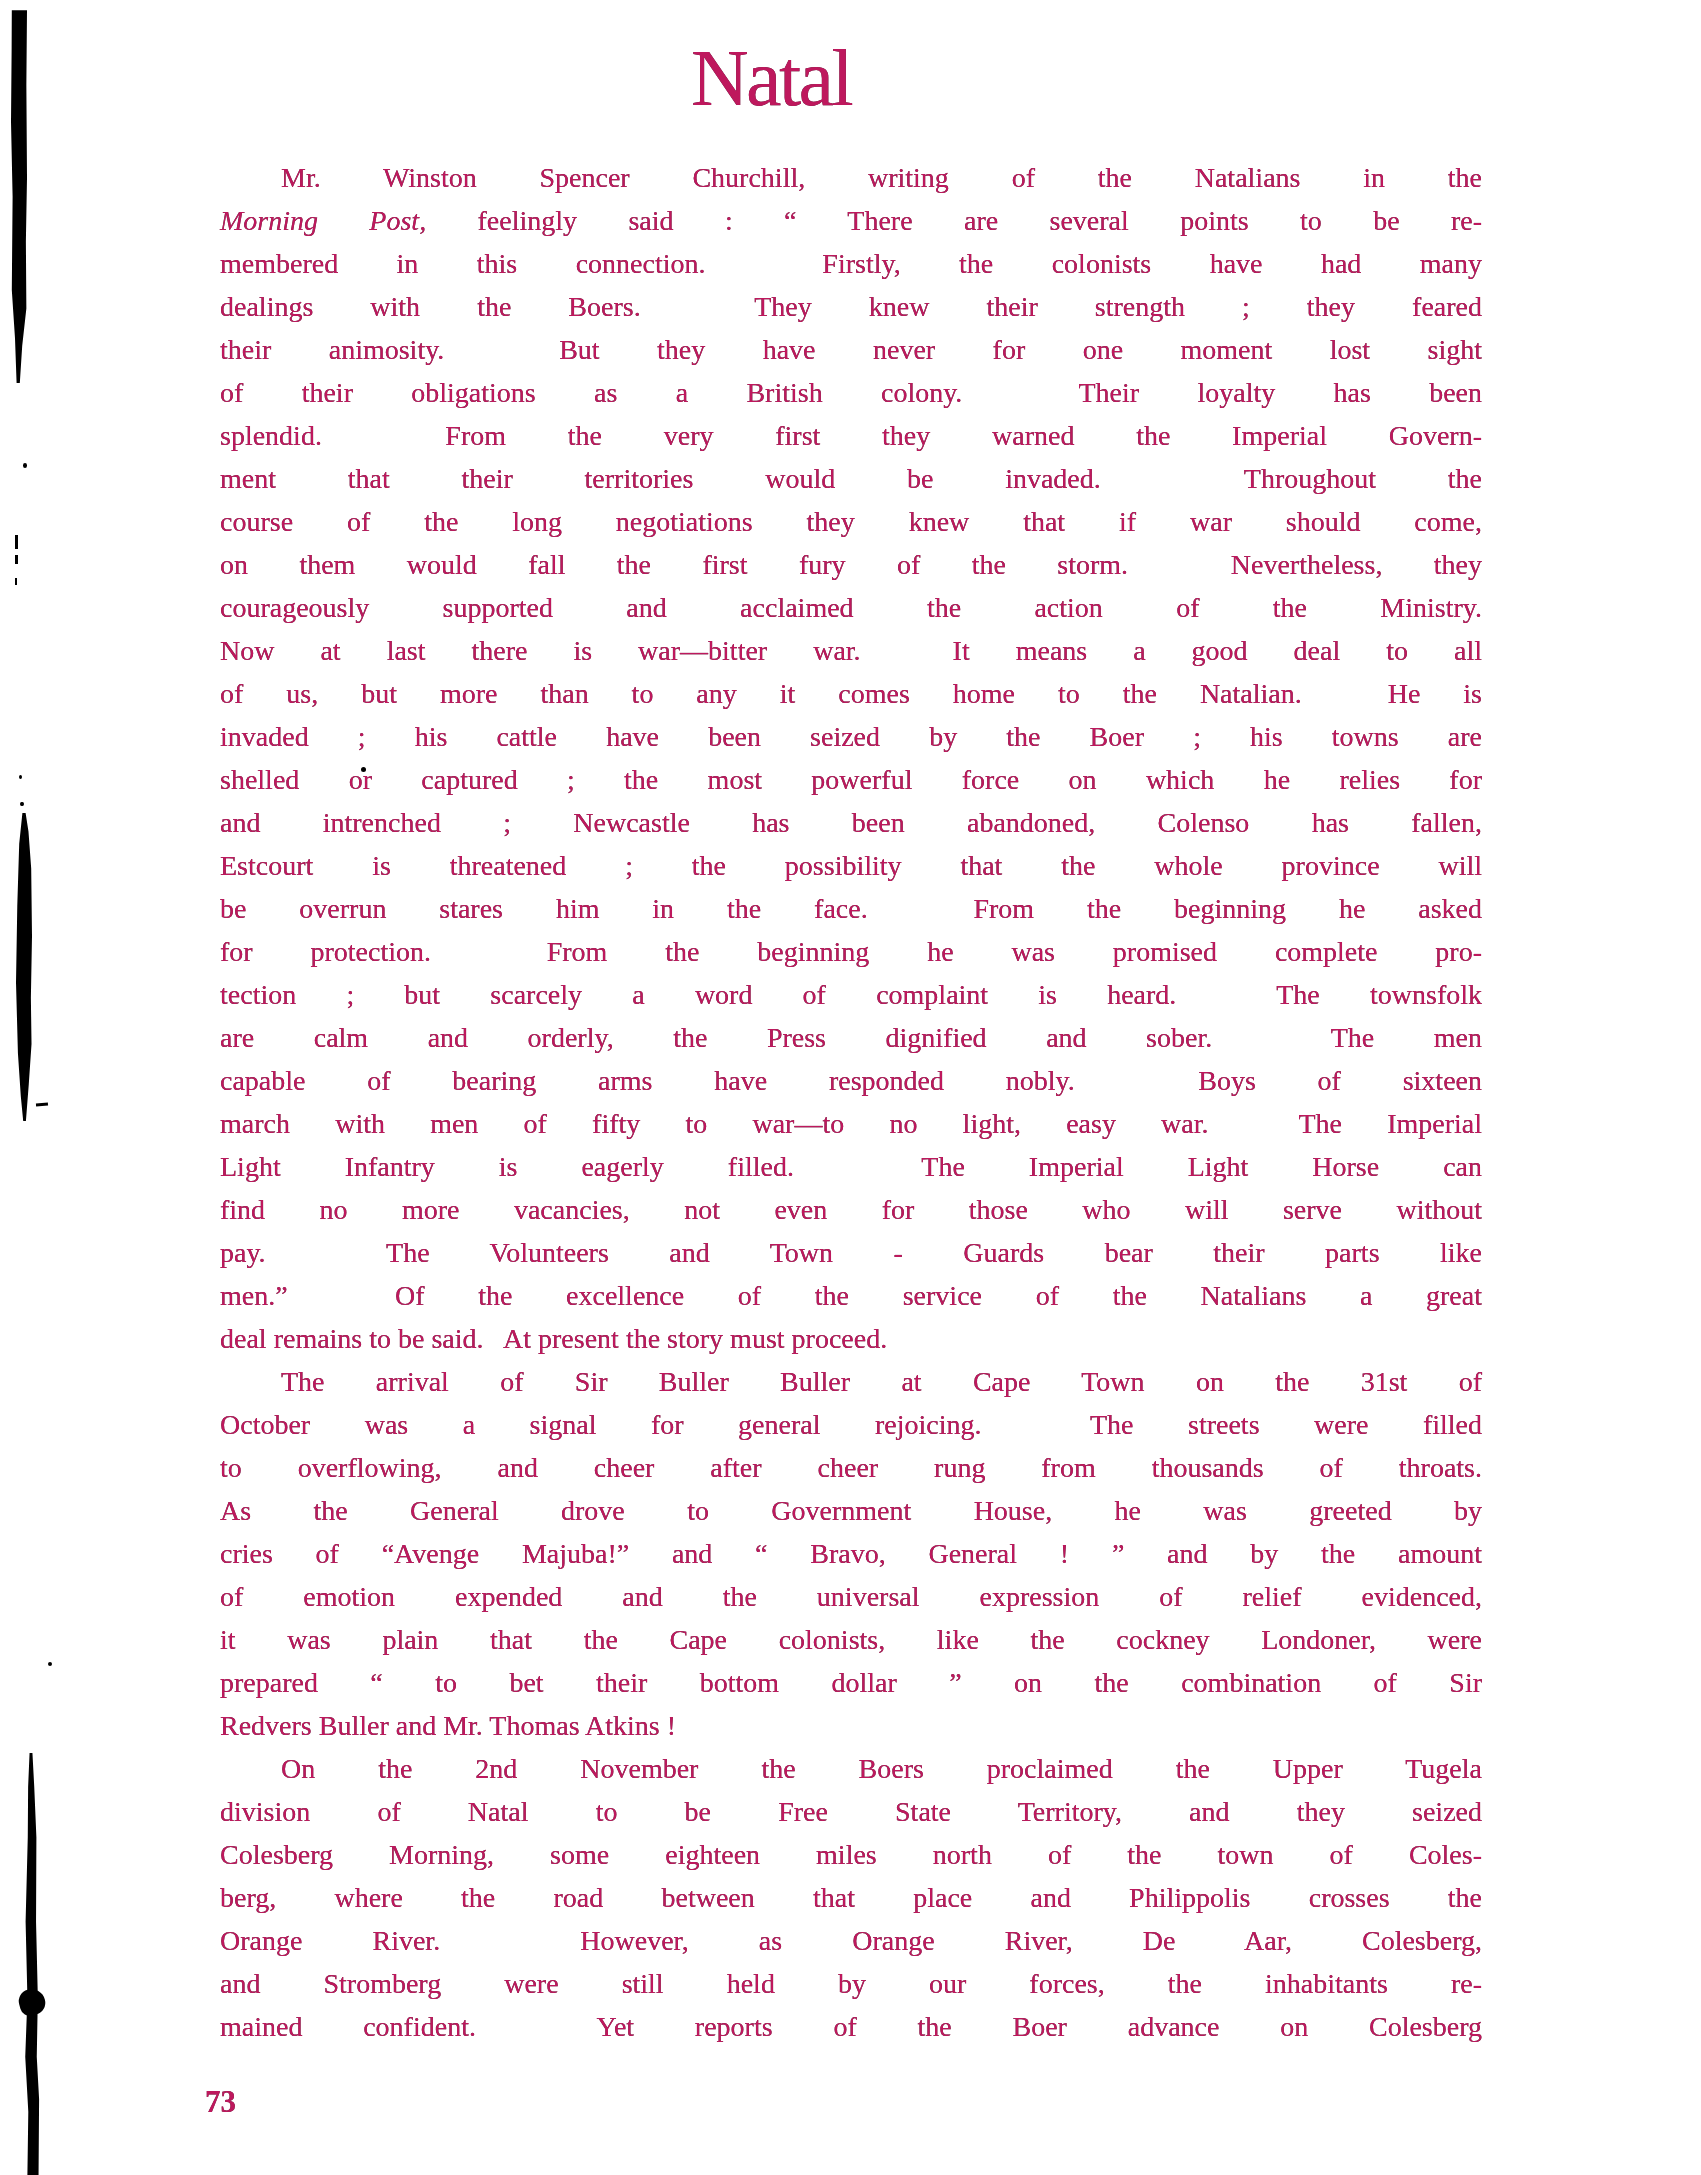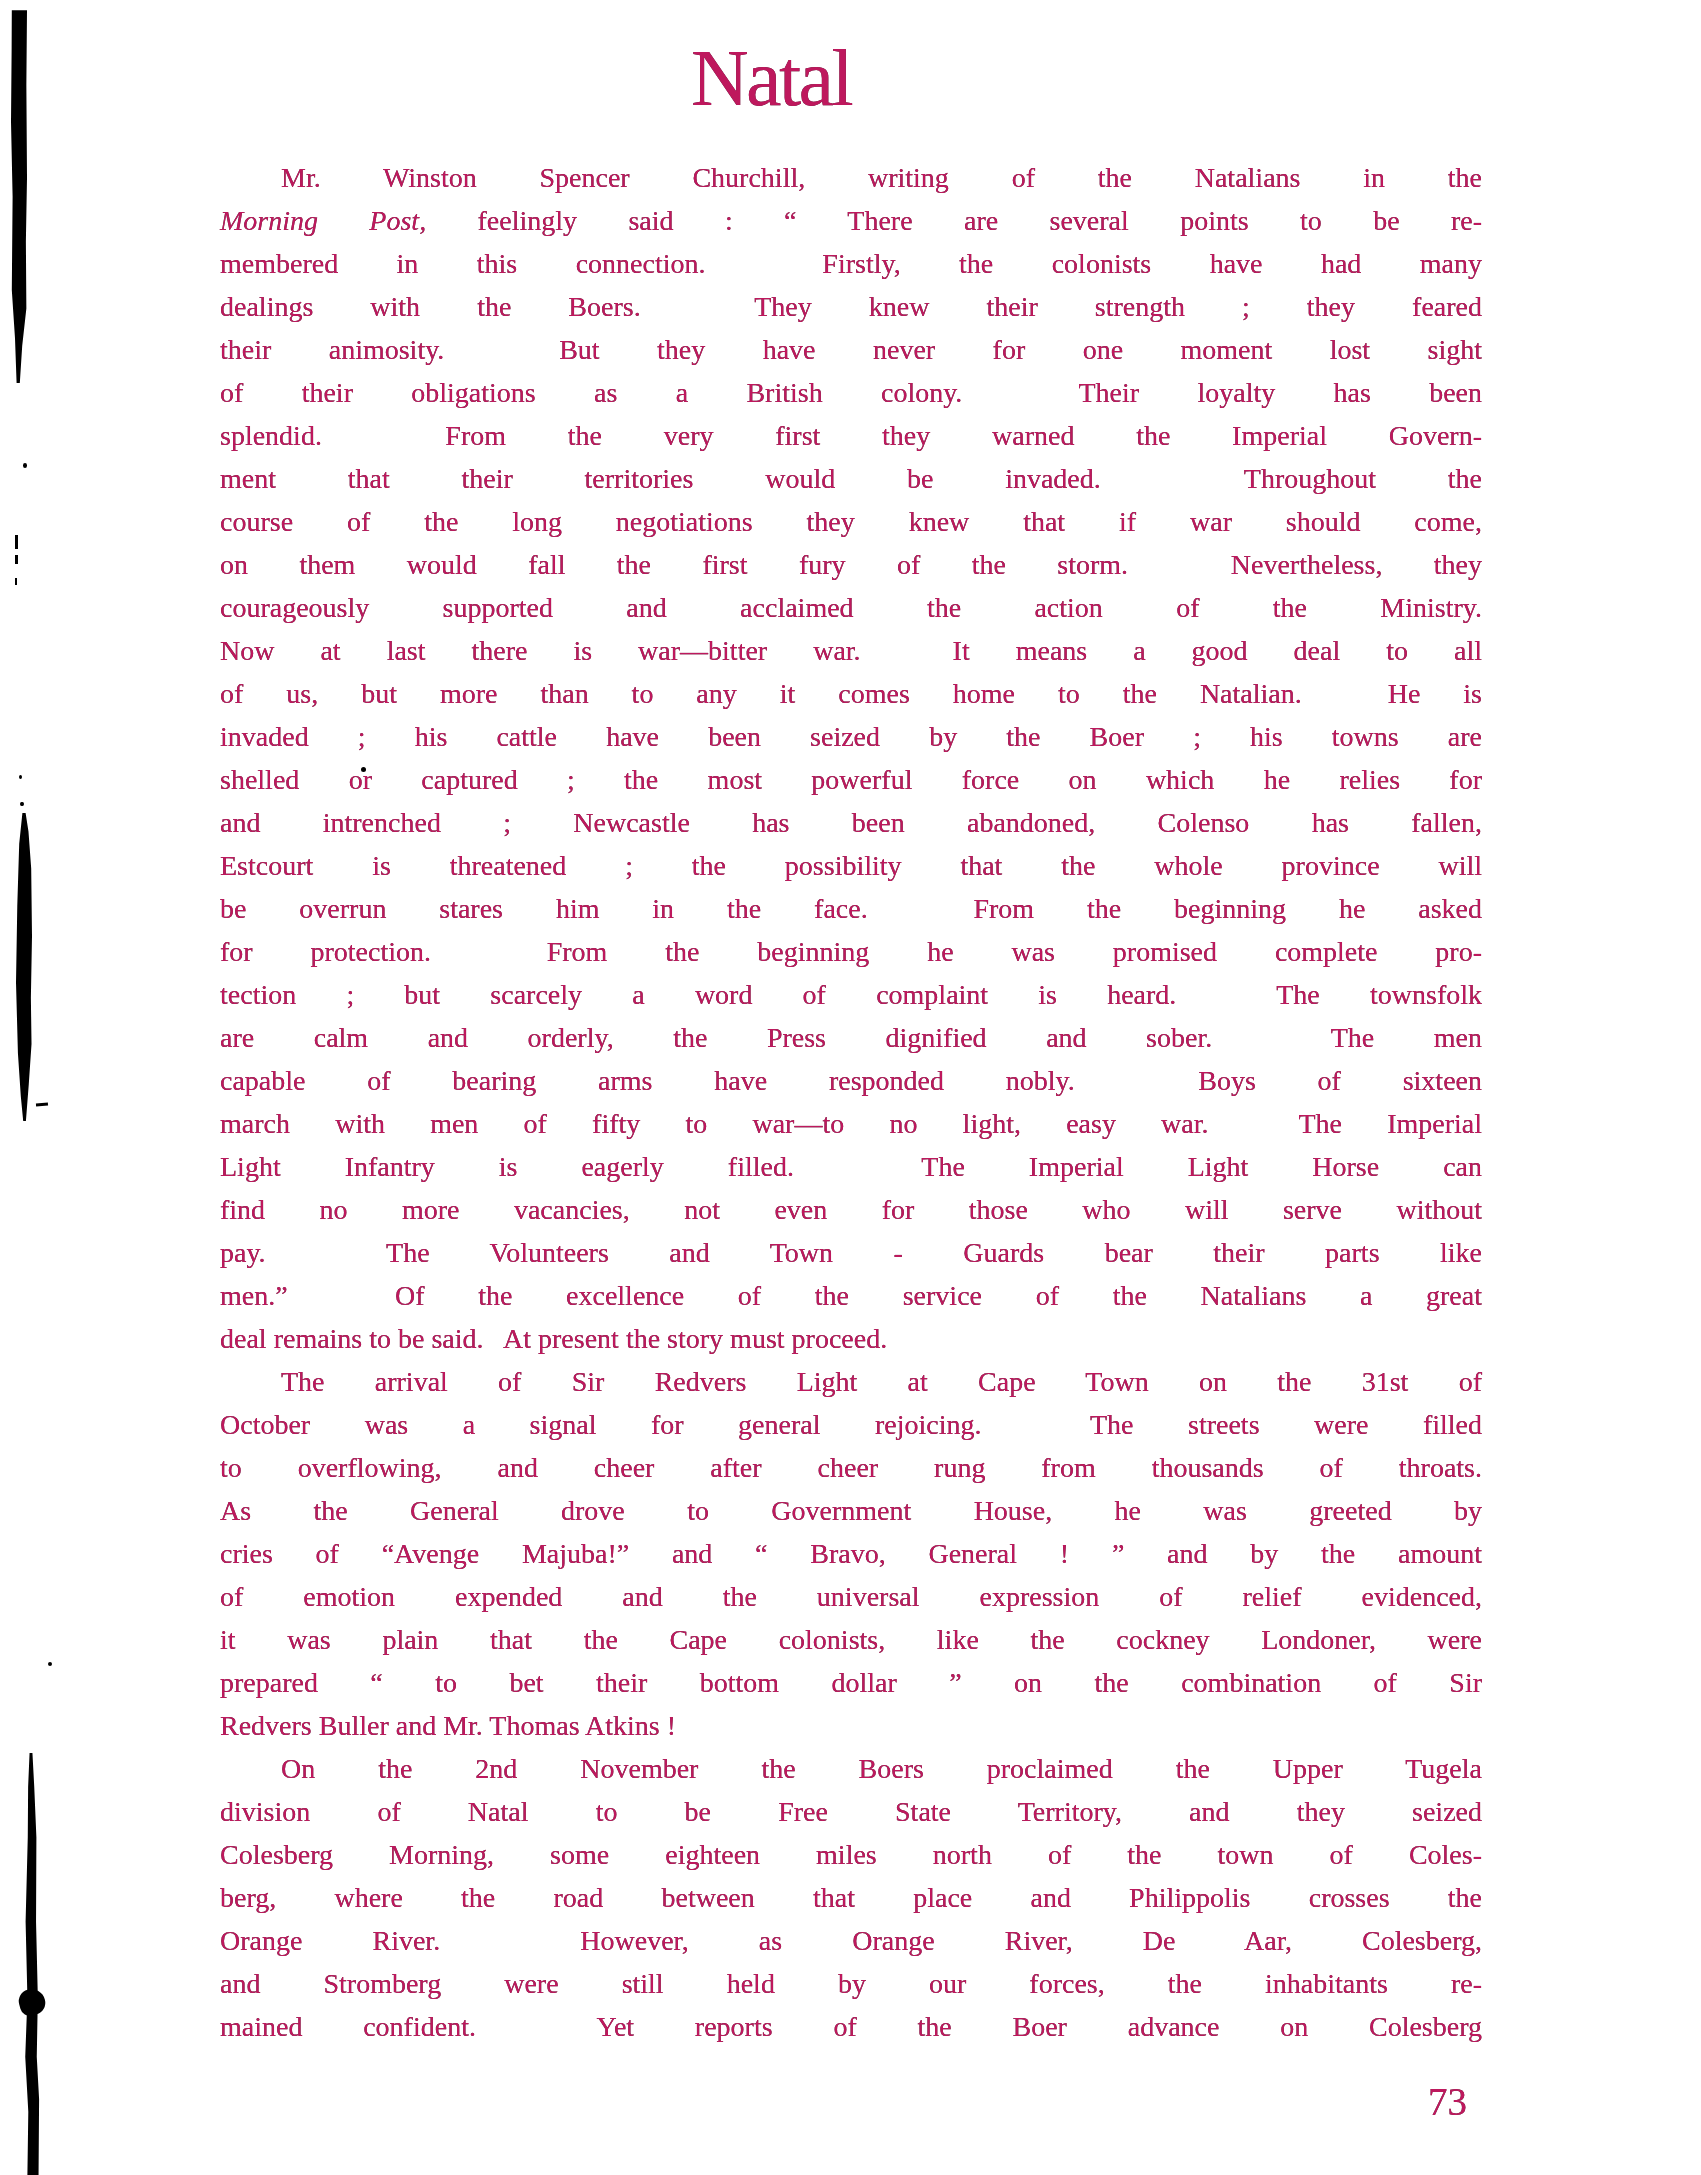--- a/index.html
+++ b/index.html
@@ -39,24 +39,25 @@
     text-align-last: justify;
     height: 43px;
   }
   .line.flush { text-align-last: left; }
   .line.indent { text-indent: 61px; }
   .page-number {
     position: absolute;
     top: 2080px;
     left: 205px;
     width: 1262px;
-    text-align: right;
-    font-size: 39px;
+    text-align: left;
+    font-size: 31px;
     line-height: 43px;
     text-shadow: 0 0 0.5px rgba(0,0,0,0.75);
+    font-weight: bold;
   }
   
   .mark { position: absolute; background: #000; }
   .streak-a {
     left: 11px; top: 10.2px; width: 16px; height: 373px;
     clip-path: polygon(5% 0%, 100% 0%, 96% 20%, 100% 45%, 93% 62%, 96% 80%, 70% 90%, 55% 100%, 35% 100%, 25% 88%, 5% 75%, 10% 50%, 0% 30%, 4% 10%);
   }
   .streak-b {
     left: 16px; top: 813px; width: 16px; height: 308px;
     clip-path: polygon(40% 0%, 60% 0%, 78% 6%, 95% 18%, 100% 40%, 93% 60%, 97% 75%, 80% 88%, 62% 100%, 45% 100%, 30% 92%, 12% 78%, 0% 55%, 8% 30%, 20% 10%);
@@ -110,21 +111,21 @@
       <div class="line">for protection.&nbsp; From the beginning he was promised complete pro-</div>
       <div class="line">tection ; but scarcely a word of complaint is heard.&nbsp; The townsfolk</div>
       <div class="line">are calm and orderly, the Press dignified and sober.&nbsp; The men</div>
       <div class="line">capable of bearing arms have responded nobly.&nbsp; Boys of sixteen</div>
       <div class="line">march with men of fifty to war—to no light, easy war.&nbsp; The Imperial</div>
       <div class="line">Light Infantry is eagerly filled.&nbsp; The Imperial Light Horse can</div>
       <div class="line">find no more vacancies, not even for those who will serve without</div>
       <div class="line">pay.&nbsp; The Volunteers and Town - Guards bear their parts like</div>
       <div class="line">men.”&nbsp; Of the excellence of the service of the Natalians a great</div>
       <div class="line flush">deal remains to be said.&nbsp;&nbsp; At present the story must proceed.</div>
-      <div class="line indent">The arrival of Sir Redvers Light at Cape Town on the 31st of</div>
+      <div class="line indent">The arrival of Sir Buller Buller at Cape Town on the 31st of</div>
       <div class="line">October was a signal for general rejoicing.&nbsp; The streets were filled</div>
       <div class="line">to overflowing, and cheer after cheer rung from thousands of throats.</div>
       <div class="line">As the General drove to Government House, he was greeted by</div>
       <div class="line">cries of “Avenge Majuba!” and “ Bravo, General ! ” and by the amount</div>
       <div class="line">of emotion expended and the universal expression of relief evidenced,</div>
       <div class="line">it was plain that the Cape colonists, like the cockney Londoner, were</div>
       <div class="line">prepared “ to bet their bottom dollar ” on the combination of Sir</div>
       <div class="line flush">Redvers Buller and Mr. Thomas Atkins !</div>
       <div class="line indent">On the 2nd November the Boers proclaimed the Upper Tugela</div>
       <div class="line">division of Natal to be Free State Territory, and they seized</div>

